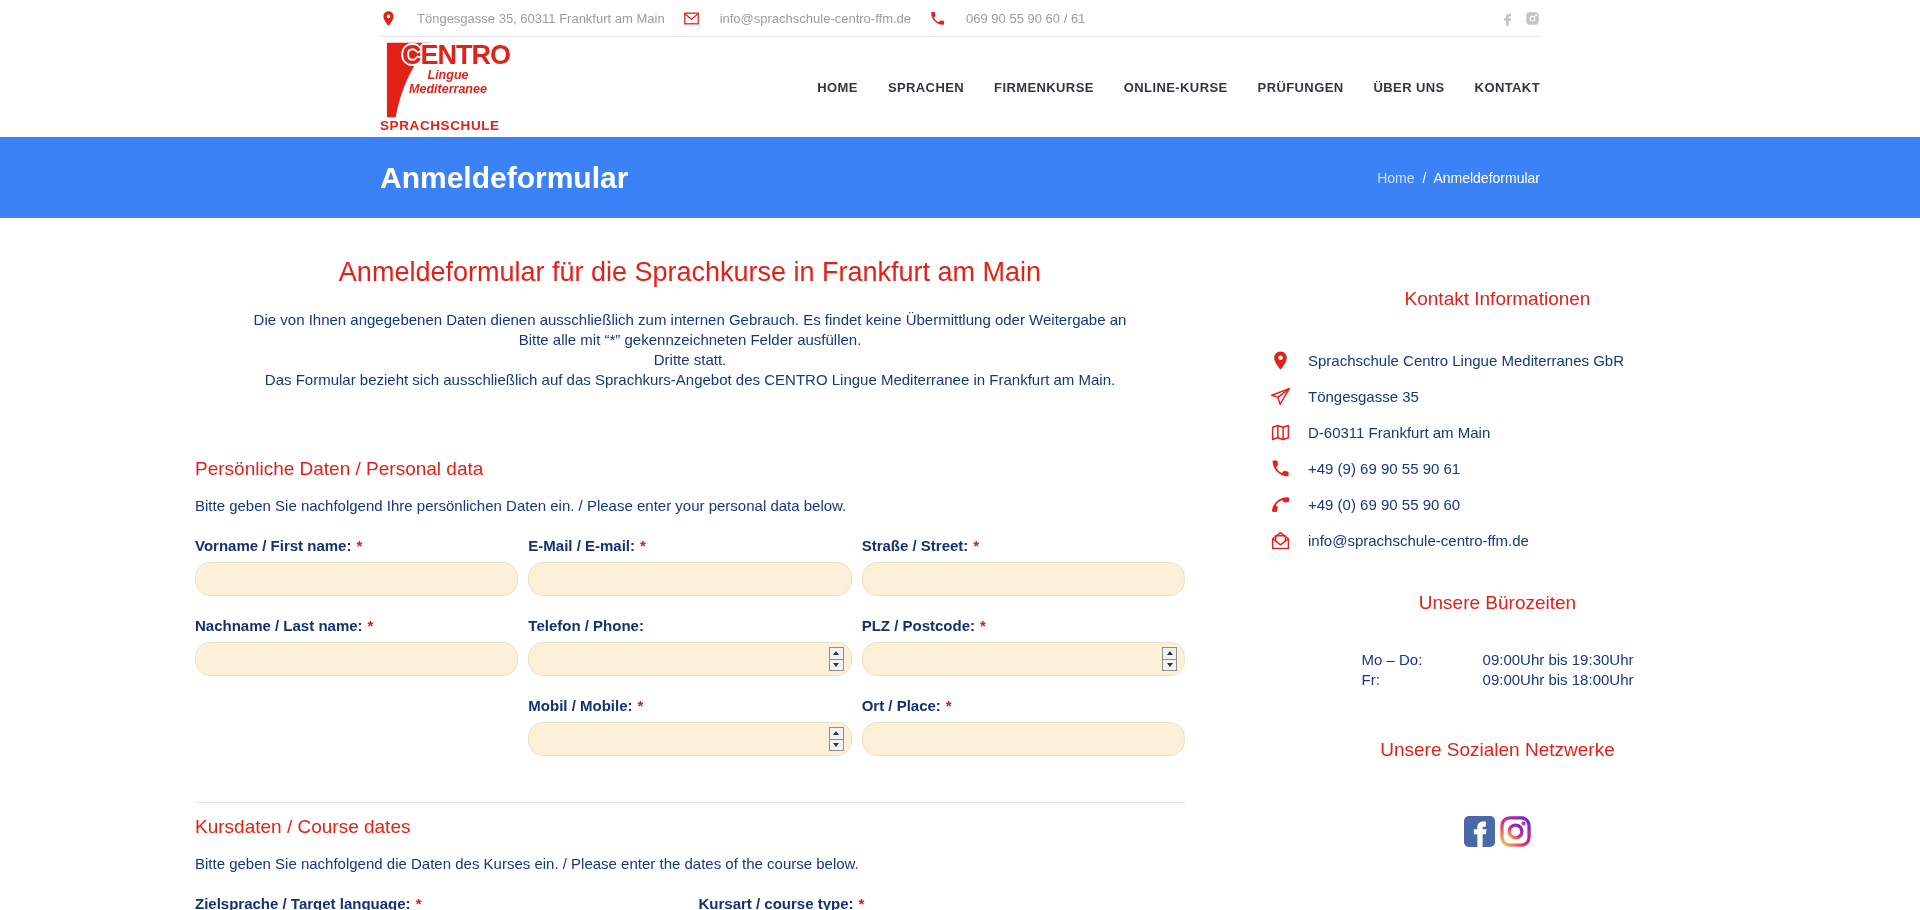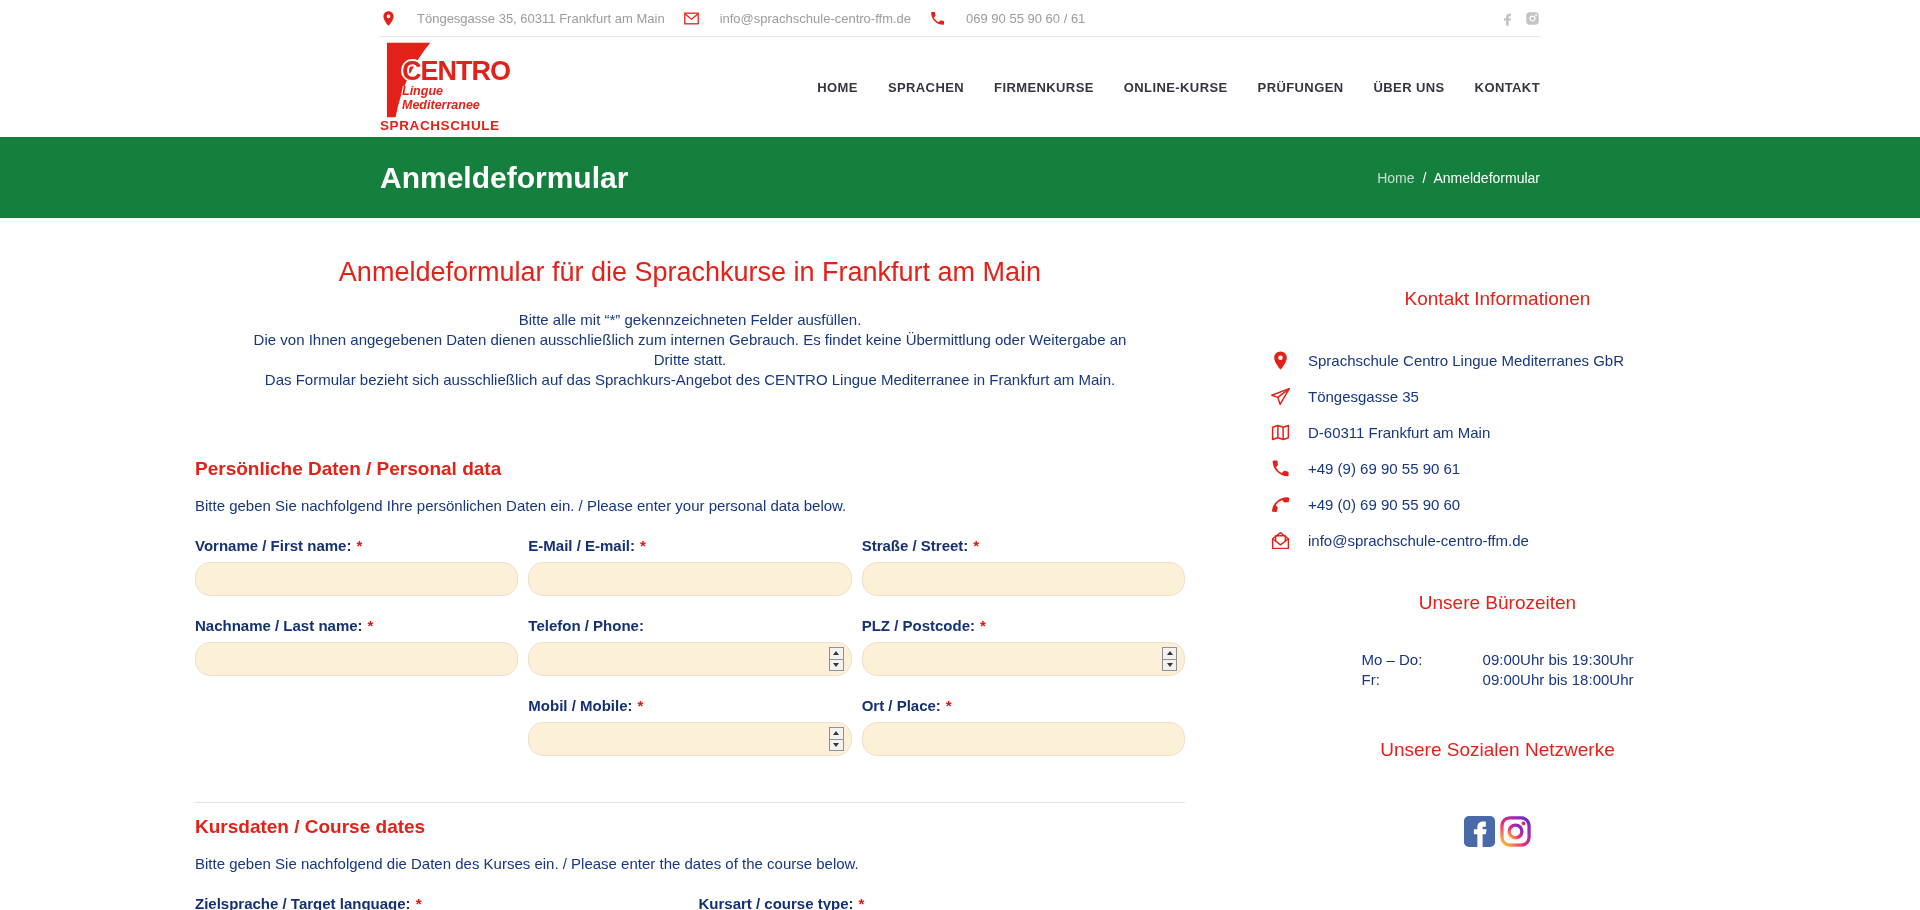--- a/index.html
+++ b/index.html
@@ -27,55 +27,55 @@
   .topbar-social .soc { width:15px; height:15px; display:inline-flex; }
   .topbar-social svg { width:100%; height:100%; }
 
   
   .header-inner {
     width:1160px; margin:0 auto; height:100px;
     display:flex; align-items:center; justify-content:space-between;
   }
   .logo { position:relative; width:116px; height:92px; flex:0 0 auto; }
   .logo-sail { position:absolute; left:0; top:0; width:52px; height:76px; }
-  .logo-text { position:absolute; left:22px; top:17px; width:92px; text-align:left; }
+  .logo-text { position:absolute; left:22px; top:1px; width:92px; text-align:center; }
   .logo-title {
     font-size:27px; font-weight:bold; color:#e32119; letter-spacing:-1px; line-height:26px;
     text-shadow:-2px 0 0 #fff, 2px 0 0 #fff, 0 -2px 0 #fff, 0 2px 0 #fff,
                 -1px -1px 0 #fff, 1px 1px 0 #fff, -1px 1px 0 #fff, 1px -1px 0 #fff;
   }
   .logo-sub { font-size:12.5px; font-style:italic; font-weight:bold; color:#e32119; line-height:14px;
     text-shadow:-1px 0 0 #fff, 1px 0 0 #fff; }
   .logo-tag { position:absolute; left:0; bottom:0; font-size:13.5px; font-weight:bold;
     color:#e32119; letter-spacing:.6px; }
   nav.mainnav { display:flex; align-items:center; gap:30px; }
   nav.mainnav a {
     font-size:13px; font-weight:bold; color:#35353f; letter-spacing:.4px; white-space:nowrap;
   }
 
   
-  .banner { background:#15803d; height:81px; width:1920px; }
+  .banner { background:#3b82f6; height:81px; width:1920px; }
   .banner-inner {
     width:1160px; margin:0 auto; height:100%;
     display:flex; align-items:center; justify-content:space-between;
   }
   .banner-title { font-size:30px; font-weight:bold; color:#ffffff; margin:0; }
   .breadcrumb { font-size:14px; color:#ffffff; }
   .breadcrumb .home { color:rgba(255,255,255,.75); }
   .breadcrumb .sep { margin:0 4px; }
 
   
   .main { width:1530px; margin:0 auto; display:flex; gap:85px; }
   .form-col { width:990px; flex:0 0 auto; }
 
   .page-heading { margin:40px 0 0; text-align:center; color:#e32119;
     font-size:27px; font-weight:400; line-height:28px; }
   .intro { margin-top:24px; text-align:center; color:#17377f; font-size:15px; line-height:20px; }
 
-  .section-heading { margin:68px 0 0; color:#e32119; font-size:19px; font-weight:700; line-height:22px; }
+  .section-heading { margin:68px 0 0; color:#e32119; font-size:19px; font-weight:400; line-height:22px; }
   .section-heading.course { margin-top:13px; }
   .section-desc { margin:18px 0 0; color:#17377f; font-size:15px; line-height:15px; }
 
   .fgrid { display:grid; grid-template-columns:repeat(3,1fr); column-gap:10px; }
   .fgrid2 { display:grid; grid-template-columns:repeat(2,1fr); column-gap:17px; margin-top:23px; }
   .flabel { font-size:15px; font-weight:bold; color:#143173; line-height:20px; }
   .flabel.r1 { margin-top:23px; }
   .flabel.r2, .flabel.r3 { margin-top:20px; }
   .req { color:#e31414; margin-left:5px; font-weight:bold; }
 
@@ -203,22 +203,22 @@
     </div>
   </div>
 </div>
 
 <div class="main">
 
   <div class="form-col">
     <h2 class="page-heading">Anmeldeformular für die Sprachkurse in Frankfurt am Main</h2>
 
     <div class="intro">
+      <div>Die von Ihnen angegebenen Daten dienen ausschließlich zum internen Gebrauch. Es findet keine Übermittlung oder Weitergabe an</div>
       <div>Bitte alle mit “*” gekennzeichneten Felder ausfüllen.</div>
-      <div>Die von Ihnen angegebenen Daten dienen ausschließlich zum internen Gebrauch. Es findet keine Übermittlung oder Weitergabe an</div>
       <div>Dritte statt.</div>
       <div>Das Formular bezieht sich ausschließlich auf das Sprachkurs-Angebot des CENTRO Lingue Mediterranee in Frankfurt am Main.</div>
     </div>
 
     <h3 class="section-heading">Persönliche Daten / Personal data</h3>
     <p class="section-desc">Bitte geben Sie nachfolgend Ihre persönlichen Daten ein. / Please enter your personal data below.</p>
 
     <div class="fgrid">
 
       <div class="flabel r1">

